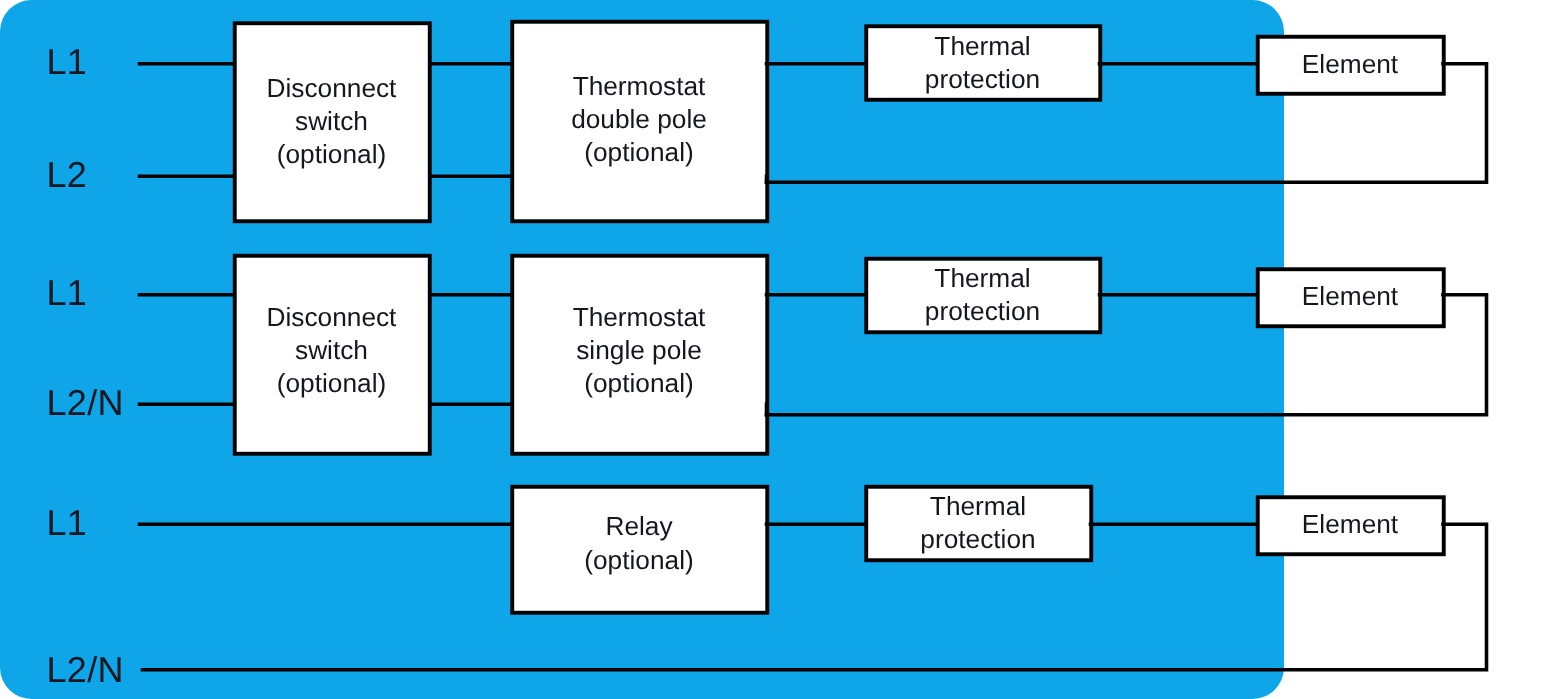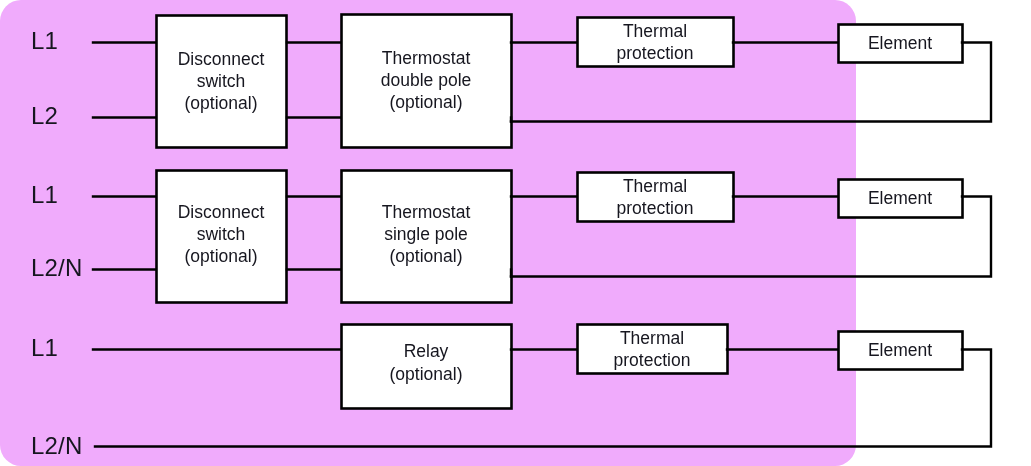--- a/index.html
+++ b/index.html
@@ -11,21 +11,21 @@
   body {
     width: 1031px;
     height: 466px;
     font-family: "Liberation Sans", sans-serif;
     overflow: hidden;
   }
   #diagram-root {
     position: relative;
     width: 856px;
     height: 466px;
-    background: #f0abfc;
+    background: #0ea5e9;
     border-radius: 21px;
   }
   svg.diagram-canvas {
     display: block;
     width: 1031px;
     height: 466px;
   }
   .wire {
     stroke: #000000;
     stroke-width: 2.4;

